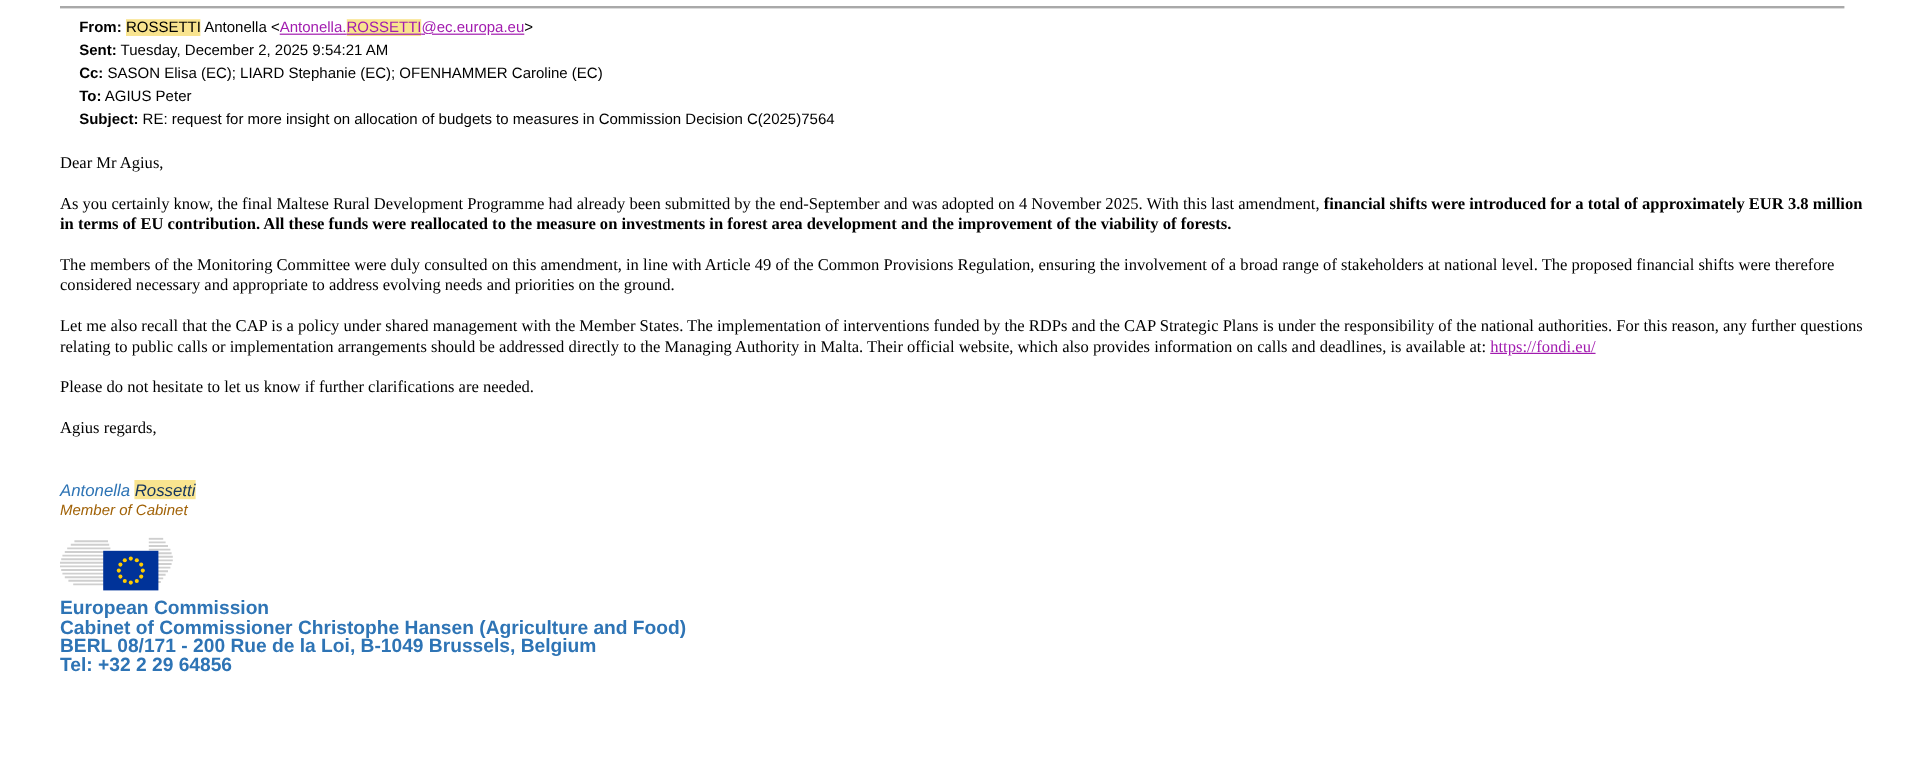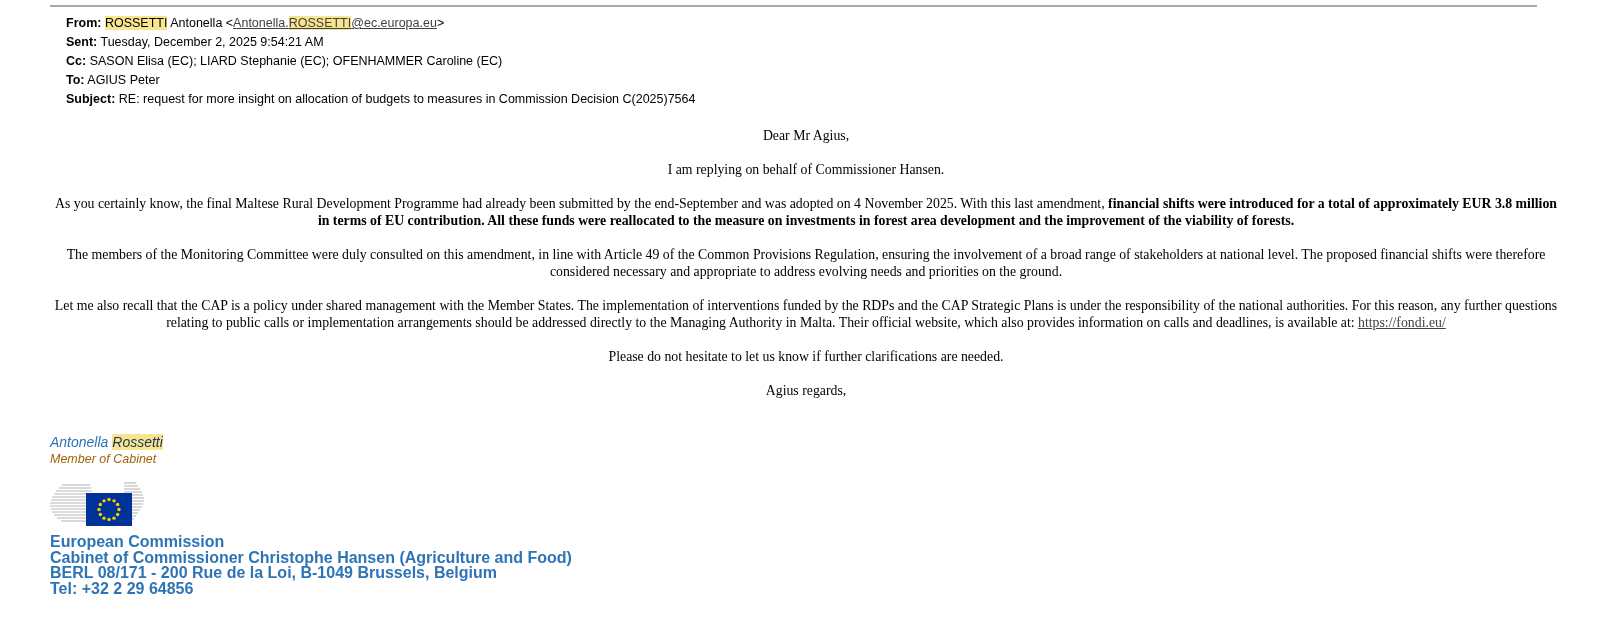--- a/index.html
+++ b/index.html
@@ -7,28 +7,28 @@
   body {
     width:1600px; height:640px; overflow:hidden;
     font-family:"Liberation Sans", sans-serif;
     color:#000;
   }
   .page { padding:5px 40px 0 50px; }
   .top-rule { border:none; border-top:2px solid #a9a9a9; width:1487px; margin:0 0 7px 0; }
   .header { font-size:12.5px; line-height:19px; color:#000; }
   .hlabel { font-weight:bold;padding-left:16px; }
   .hl { background:#f9e48f; color:inherit; }
-  a.link { color:#404040; text-decoration:underline; cursor:pointer; }
+  a.link { color:#a21caf; text-decoration:underline; cursor:pointer; }
   .body {
     margin-top:18px;
     font-family:"Liberation Serif", serif;
     font-size:13.8px; line-height:17px;
     width:1512px;
   }
-  .body p { margin:0 0 17px 0;text-align:center; }
+  .body p { margin:0 0 17px 0; }
   .body b { font-weight:bold; }
   .sig-name {
     margin-top:34px;
     font-size:14px; font-weight:normal; font-style:italic;
     color:#2E74B5; line-height:18px;
   }
   .sig-name .hl2 { background:#f9e48f; color:#17365D; }
   .sig-role { font-size:12.5px; font-style:italic; color:#a16207; line-height:17px; }
   .logo { display:block; margin-top:14px; }
   .sig-block {
@@ -46,21 +46,20 @@
   <div class="header">
     <div><span class="hlabel">From:</span> <mark class="hl">ROSSETTI</mark><span> Antonella &lt;</span><a class="link"><span>Antonella.</span><mark class="hl">ROSSETTI</mark><span>@ec.europa.eu</span></a><span>&gt;</span></div>
     <div><span class="hlabel">Sent:</span> <span>Tuesday, December 2, 2025 9:54:21 AM</span></div>
     <div><span class="hlabel">Cc:</span> <span>SASON Elisa (EC); LIARD Stephanie (EC); OFENHAMMER Caroline (EC)</span></div>
     <div><span class="hlabel">To:</span> <span>AGIUS Peter</span></div>
     <div><span class="hlabel">Subject:</span> <span>RE: request for more insight on allocation of budgets to measures in Commission Decision C(2025)7564</span></div>
   </div>
 
   <div class="body">
     <p>Dear Mr Agius,</p>
-    <p>I am replying on behalf of Commissioner Hansen.</p>
     <p><span>As you certainly know, the final Maltese Rural Development Programme had already been submitted by the end-September and was adopted on 4 November 2025. With this last amendment, </span><b>financial shifts were introduced for a total of approximately EUR 3.8 million in terms of EU contribution. All these funds were reallocated to the measure on investments in forest area development and the improvement of the viability of forests.</b></p>
     <p>The members of the Monitoring Committee were duly consulted on this amendment, in line with Article 49 of the Common Provisions Regulation, ensuring the involvement of a broad range of stakeholders at national level. The proposed financial shifts were therefore considered necessary and appropriate to address evolving needs and priorities on the ground.</p>
     <p><span>Let me also recall that the CAP is a policy under shared management with the Member States. The implementation of interventions funded by the RDPs and the CAP Strategic Plans is under the responsibility of the national authorities. For this reason, any further questions relating to public calls or implementation arrangements should be addressed directly to the Managing Authority in Malta. Their official website, which also provides information on calls and deadlines, is available at: </span><a class="link">https://fondi.eu/</a></p>
     <p>Please do not hesitate to let us know if further clarifications are needed.</p>
     <p>Agius regards,</p>
   </div>
 
   <div class="sig-name"><span>Antonella </span><mark class="hl2">Rossetti</mark></div>
   <div class="sig-role">Member of Cabinet</div>
 

